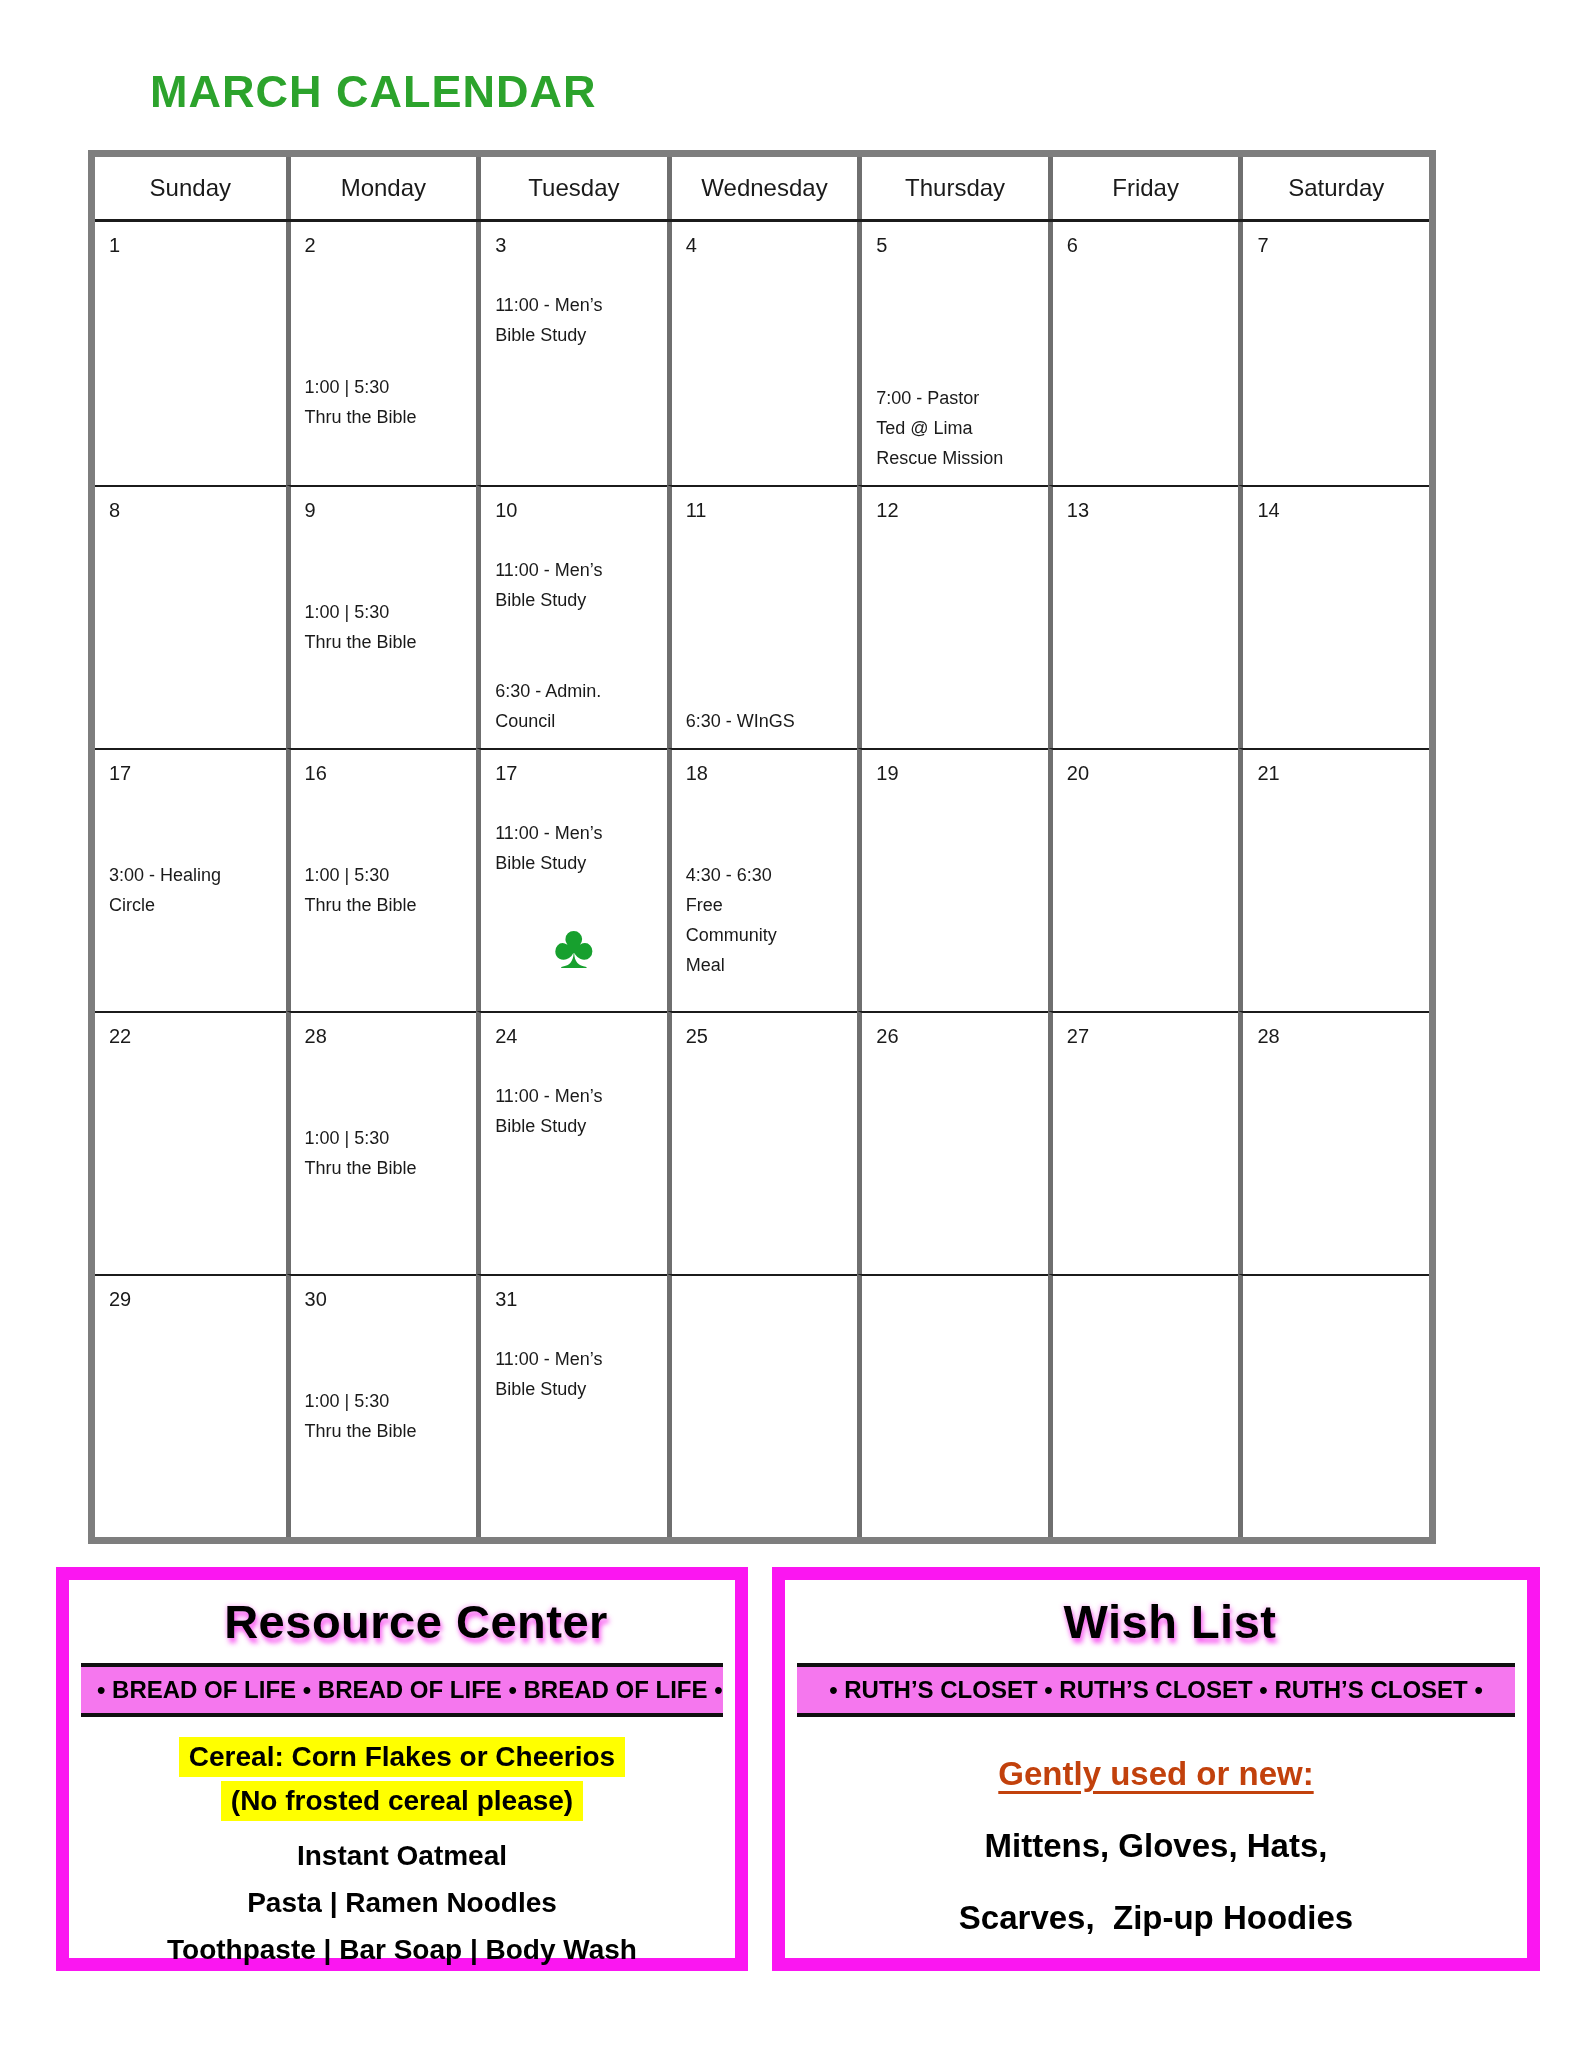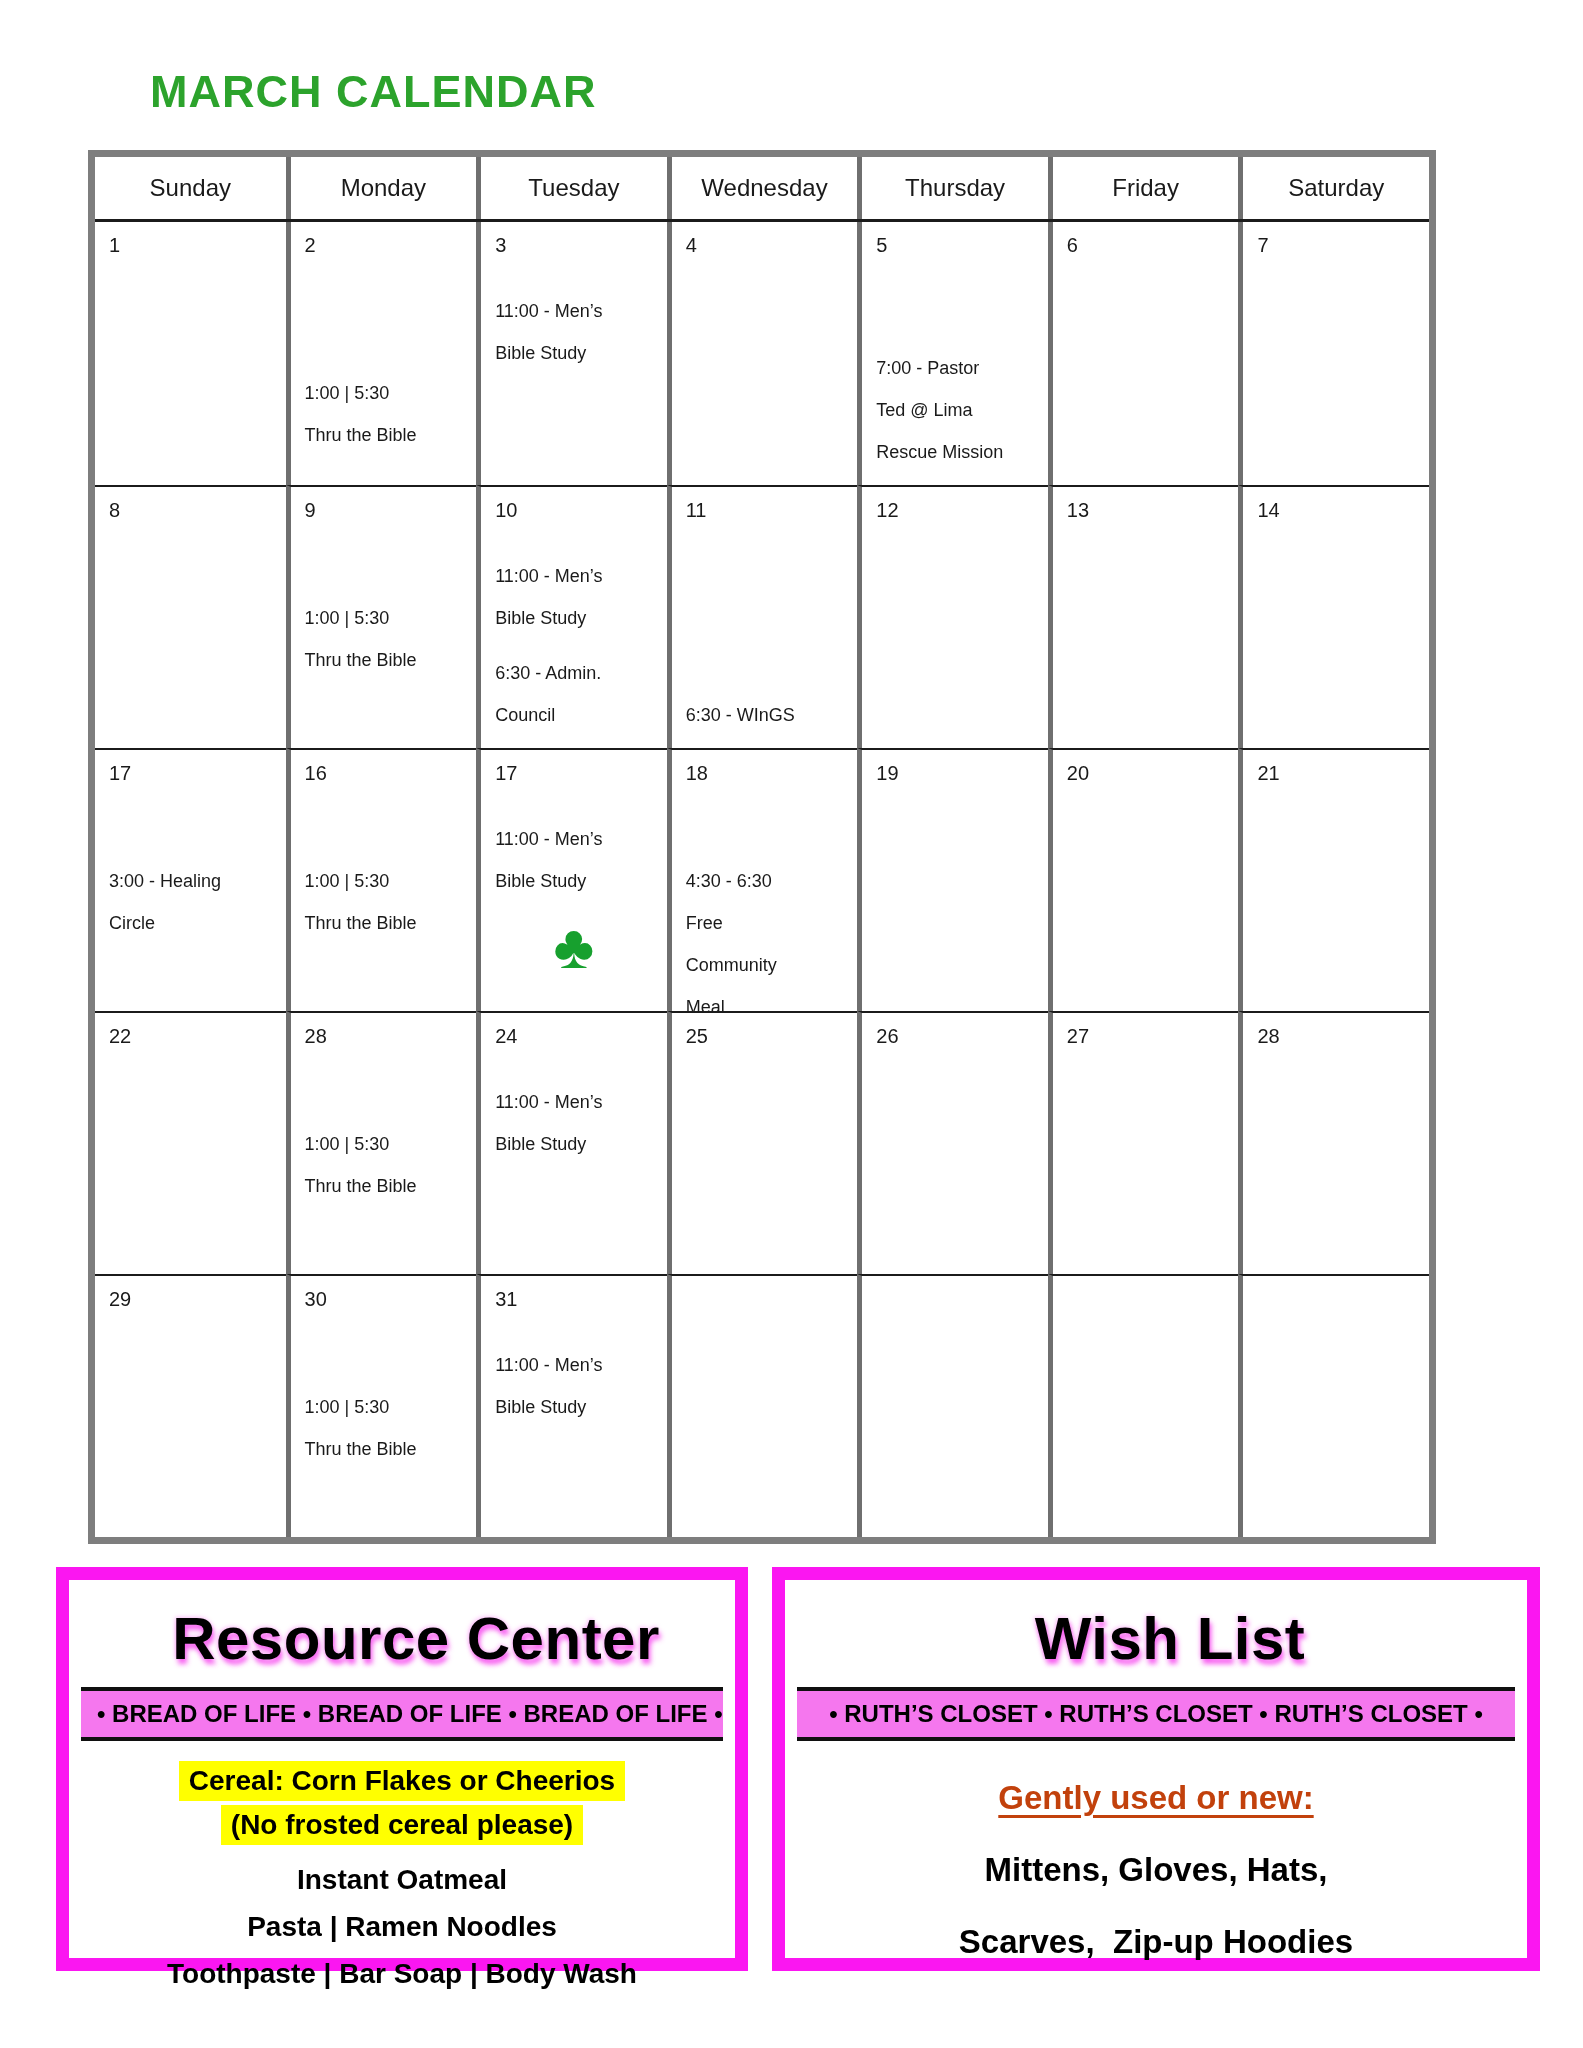--- a/index.html
+++ b/index.html
@@ -26,39 +26,39 @@
     font-size:24px;font-weight:500;border-left:5px solid #6f6f6f;
   }
   .cal-head > div:first-child{border-left:none;}
   .cal-grid{display:grid;grid-template-columns:repeat(7,1fr);grid-auto-rows:263px;}
   .cell{position:relative;border-left:5px solid #6f6f6f;border-top:2px solid #1b1b1b;box-sizing:border-box;}
   .cell:nth-child(7n+1){border-left:none;}
   .cell:nth-child(-n+7){border-top:none;}
   .dnum{position:absolute;top:12px;left:14px;font-size:20px;}
   .evt{
     position:absolute;left:14px;right:4px;
-    font-size:18px;line-height:42px;white-space:pre-line;text-align:left;
+    font-size:18px;line-height:30px;white-space:pre-line;text-align:left;
   }
   .slot-top{top:68px;}
   .slot-middle{top:110px;}
   .slot-lower{top:150px;}
   .slot-bottom{bottom:12px;}
   .shamrock{
     position:absolute;top:166px;left:0;right:0;text-align:center;
     font-size:62px;line-height:62px;color:#17a02e;
   }
   
   .box{
     position:absolute;top:1567px;height:404px;box-sizing:border-box;
     border:13px solid #fb16f1;background:#fff;text-align:center;
   }
   .box-rc{left:56px;width:692px;}
   .box-wl{left:772px;width:768px;}
   .box-title{
-    margin-top:24px;font-size:60px;font-weight:800;letter-spacing:.5px;color:#000;
+    margin-top:14px;font-size:47px;font-weight:800;letter-spacing:.5px;color:#000;
     text-shadow:2px 5px 5px rgba(247,70,238,.85), -1px -1px 4px rgba(247,70,238,.35);
     padding-left:28px;
   }
   .banner{
     margin:14px 12px 0 12px;background:#f577ee;
     border-top:4px solid #101010;border-bottom:4px solid #101010;
     padding:9px 16px;font-size:24px;font-weight:700;color:#000;white-space:nowrap;
   }
   .hl-wrap{margin-top:20px;line-height:40px;}
   .hl{

